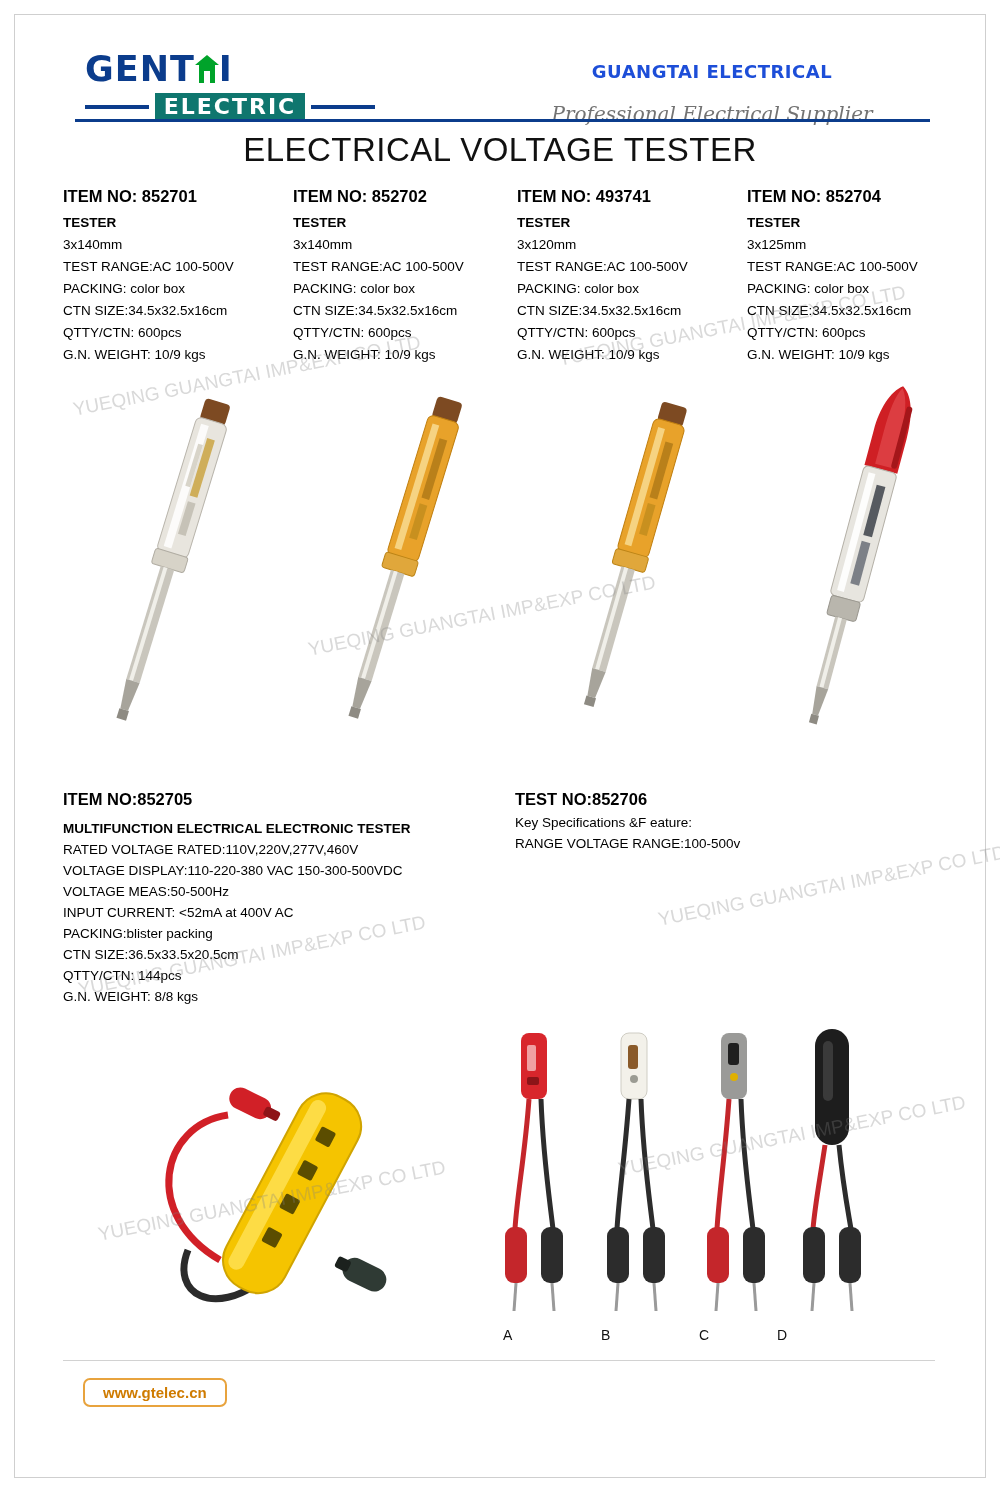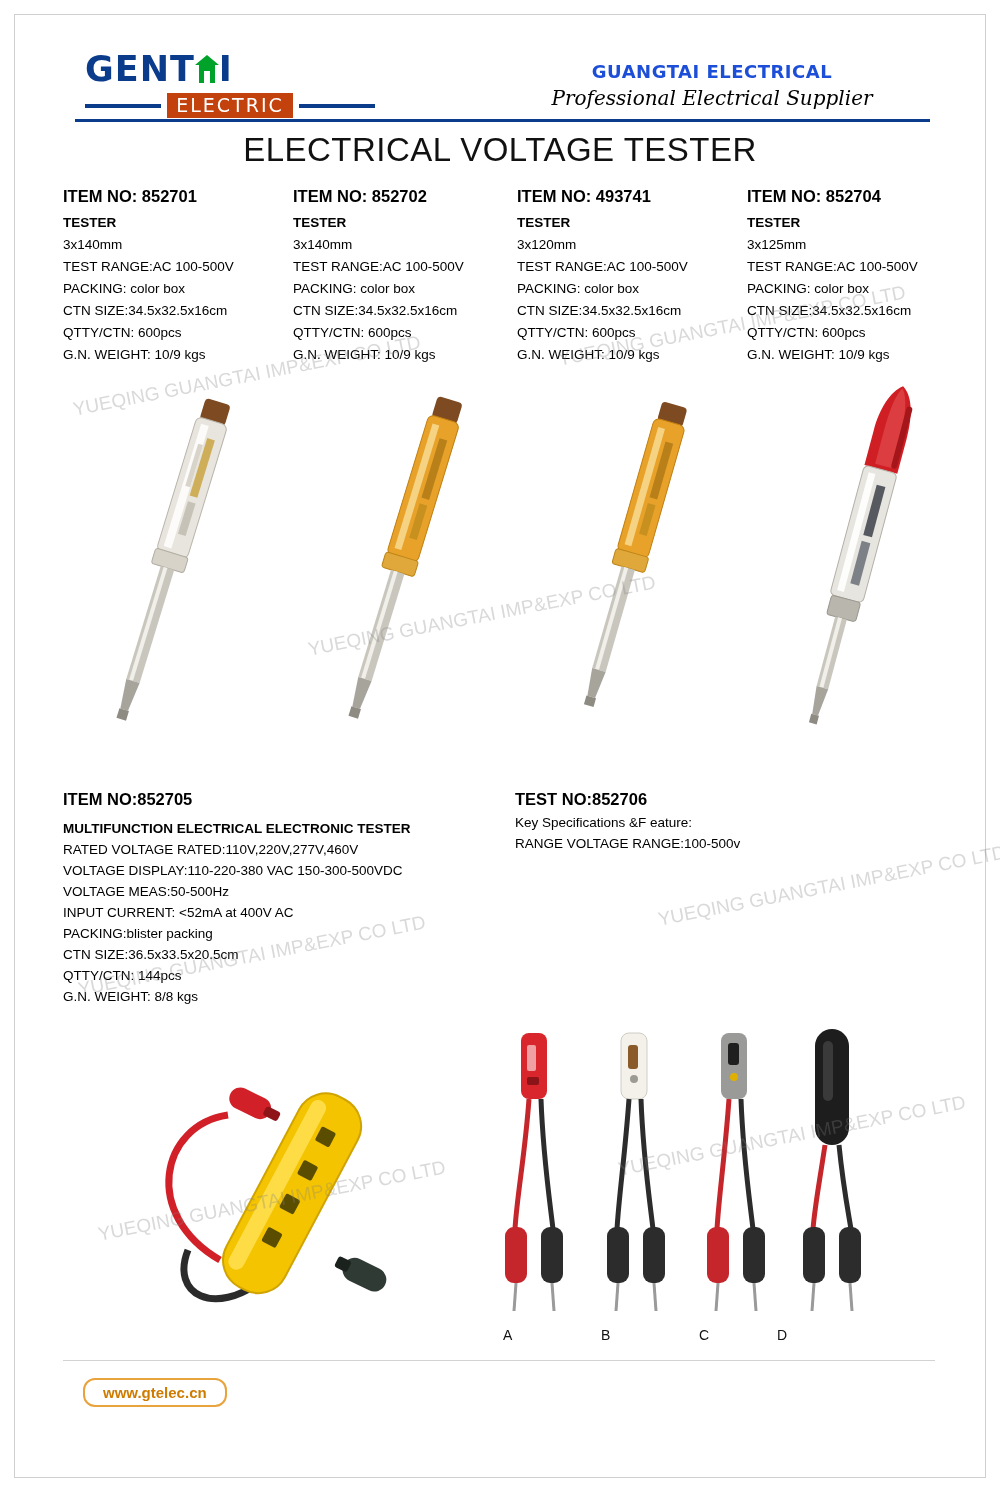--- a/index.html
+++ b/index.html
@@ -62,48 +62,48 @@
     display: flex;
     align-items: center;
     gap: 6px;
   }
   .logo-sub .bar {
     flex: 1;
     height: 4px;
     background: #0b3c8c;
   }
   .logo-sub .txt {
-    background: #c2410c;
+    background: #0f766e;
     color: #fff;
-    font-weight: normal;
-    font-size: 19px;
+    font-weight: bold;
+    font-size: 22px;
     letter-spacing: 2px;
     padding: 1px 9px 2px 9px;
     font-family: "DejaVu Sans", sans-serif;
   }
   .brand-right {
     position: absolute;
     right: 58px;
     top: 46px;
     text-align: center;
     width: 430px;
   }
   .brand-title {
     color: #1d4ed8;
     font-weight: bold;
     font-size: 18px;
     font-family: "DejaVu Sans", sans-serif;
     letter-spacing: 0.5px;
   }
   .brand-sub {
-    color: #000000;
+    color: #737373;
     font-size: 20px;
     font-family: "DejaVu Serif", serif;
     font-style: italic;
-    margin-top: 4px;
+    margin-top: 20px;
   }
   .header-rule {
     position: absolute;
     left: 60px;
     top: 104px;
     width: 855px;
     height: 3px;
     background: #0b3c8c;
   }
 
@@ -197,21 +197,21 @@
     top: 1345px;
     width: 872px;
     height: 1px;
     background: #d2d2d2;
   }
   .footer-url {
     position: absolute;
     left: 68px;
     top: 1363px;
     border: 2px solid #e8a33d;
-    border-radius: 12px;
+    border-radius: 7px;
     padding: 4px 18px;
     color: #cf7b00;
     font-weight: bold;
     font-size: 15px;
     background: #fff;
   }
 
   
   .wm {
     position: absolute;

